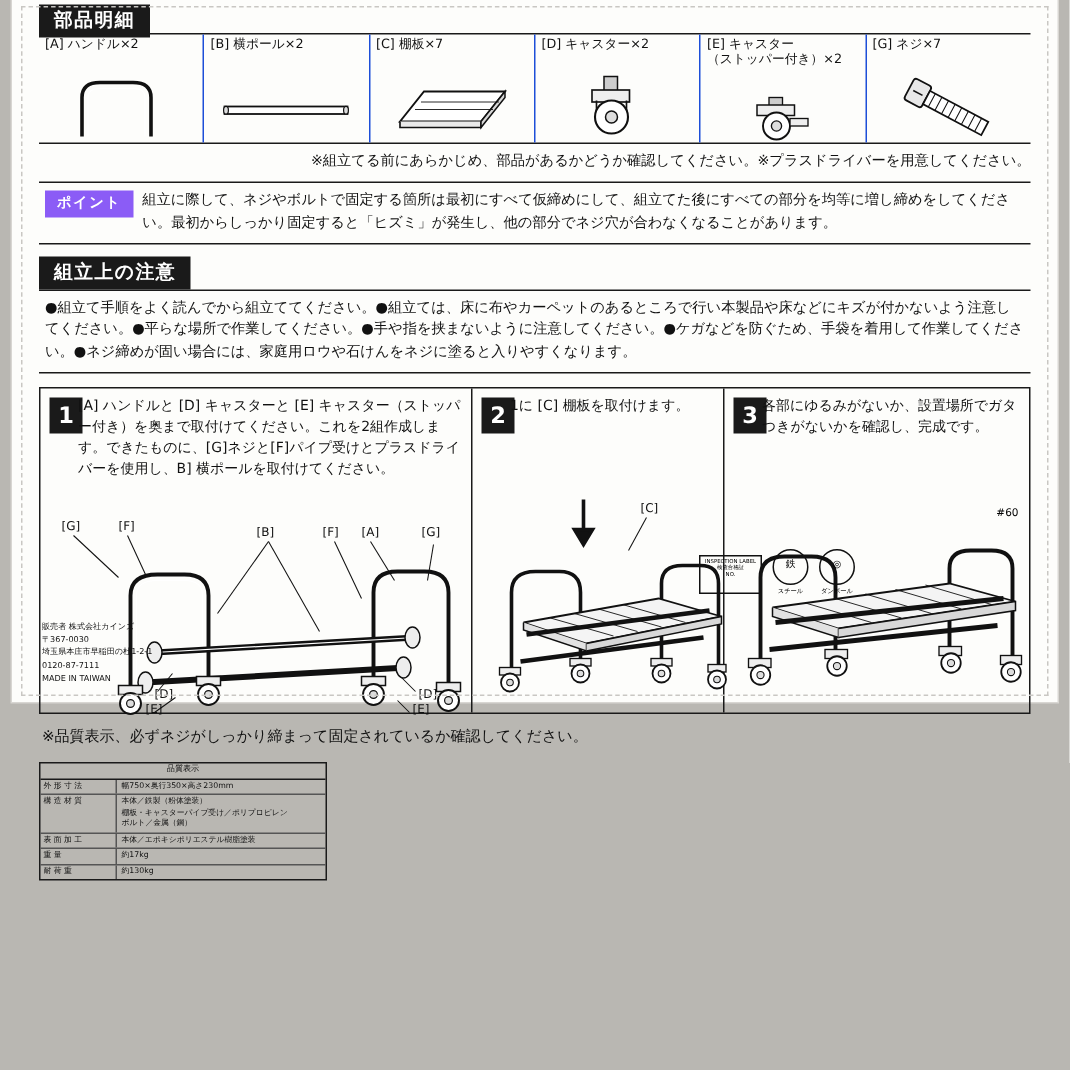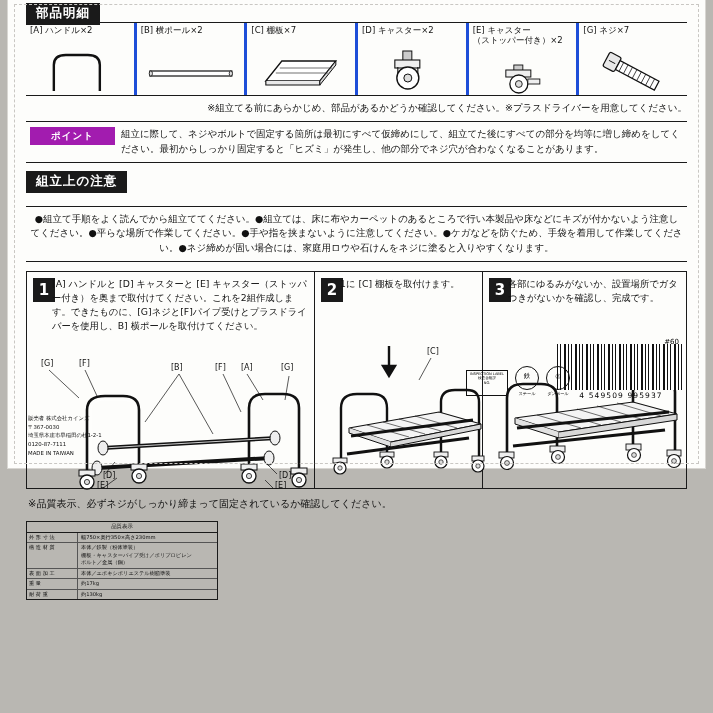--- a/index.html
+++ b/index.html
@@ -28,43 +28,43 @@
   }
   .sec-head-row{position:relative;height:20px;}
 
   
   .parts{
     position:absolute;left:0;top:18px;right:0;height:72px;
     border-top:1.4px solid #1a1a1a;border-bottom:1.4px solid #1a1a1a;
     display:flex;
   }
   .part{
-    flex:1;border-right:3px solid #1d4ed8;position:relative;
+    flex:1;border-right:1px solid #1d4ed8;position:relative;
     padding:3px 2px 0 4px;box-sizing:border-box;
   }
   .part:last-child{border-right:0;}
   .part .lbl{font-size:8.5px;line-height:1.15;color:#111;}
   .part .art{position:absolute;left:0;right:0;bottom:2px;height:46px;}
 
   
   .note{font-size:9.5px;color:#111;line-height:1.5;margin:5px 0 0 2px;text-align:right;}
 
   
   .point-wrap{position:relative;margin-top:6px;border-top:1.4px solid #1a1a1a;border-bottom:1.4px solid #1a1a1a;padding:5px 4px 5px 4px;display:flex;gap:6px;}
   .point-tag{
-    background:#a21caf;color:#fff;font-size:9.5px;font-weight:bold;
-    padding:2px 21px;height:14px;line-height:14px;flex:0 0 auto;letter-spacing:1px;
+    background:#8b5cf6;color:#fff;font-size:9.5px;font-weight:bold;
+    padding:2px 8px;height:14px;line-height:14px;flex:0 0 auto;letter-spacing:1px;
   }
   .point-body{font-size:9.5px;line-height:1.55;color:#111;}
 
   
   .caution-head-row{margin-top:7px;}
   .caution-box{
     border-top:1.4px solid #1a1a1a;border-bottom:1.4px solid #1a1a1a;
-    padding:5px 4px;margin-top:16px;text-align:center;
+    padding:5px 4px;margin-top:3px;
   }
   .caution-box p{margin:0;font-size:9.5px;line-height:1.55;color:#111;}
 
   
   .steps{margin-top:9px;display:flex;border:1.4px solid #1a1a1a;height:218px;box-sizing:border-box;}
   .step{position:relative;box-sizing:border-box;border-right:1.4px solid #1a1a1a;}
   .step:last-child{border-right:0;}
   .step1{flex:0 0 288px;}
   .step2{flex:0 0 168px;}
   .step3{flex:1;}
@@ -393,24 +393,20 @@
   </div>
 
   <div class="company" style="white-space:pre-line">販売者 株式会社カインズ
 〒367-0030
 埼玉県本庄市早稲田の杜1-2-1
 0120-87-7111
 MADE IN TAIWAN</div>
 
   <div class="code-no">#60</div>
 
-  <div class="barcode-box">
-    <div class="barcode"></div>
-    <div class="barcode-num">4 549509 995937</div>
-  </div>
 
   <div class="marks">
     <div>
       <div class="mark-box">
         <div>INSPECTION LABEL</div>
         <div>検査合格証</div>
         <div>NO.</div>
       </div>
     </div>
     <div>

